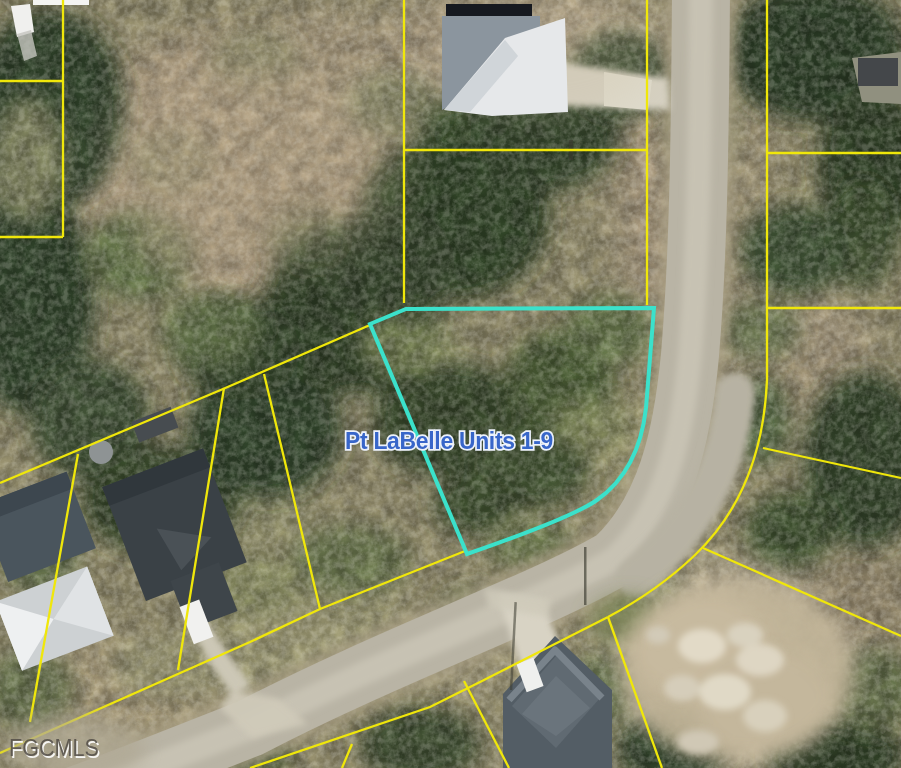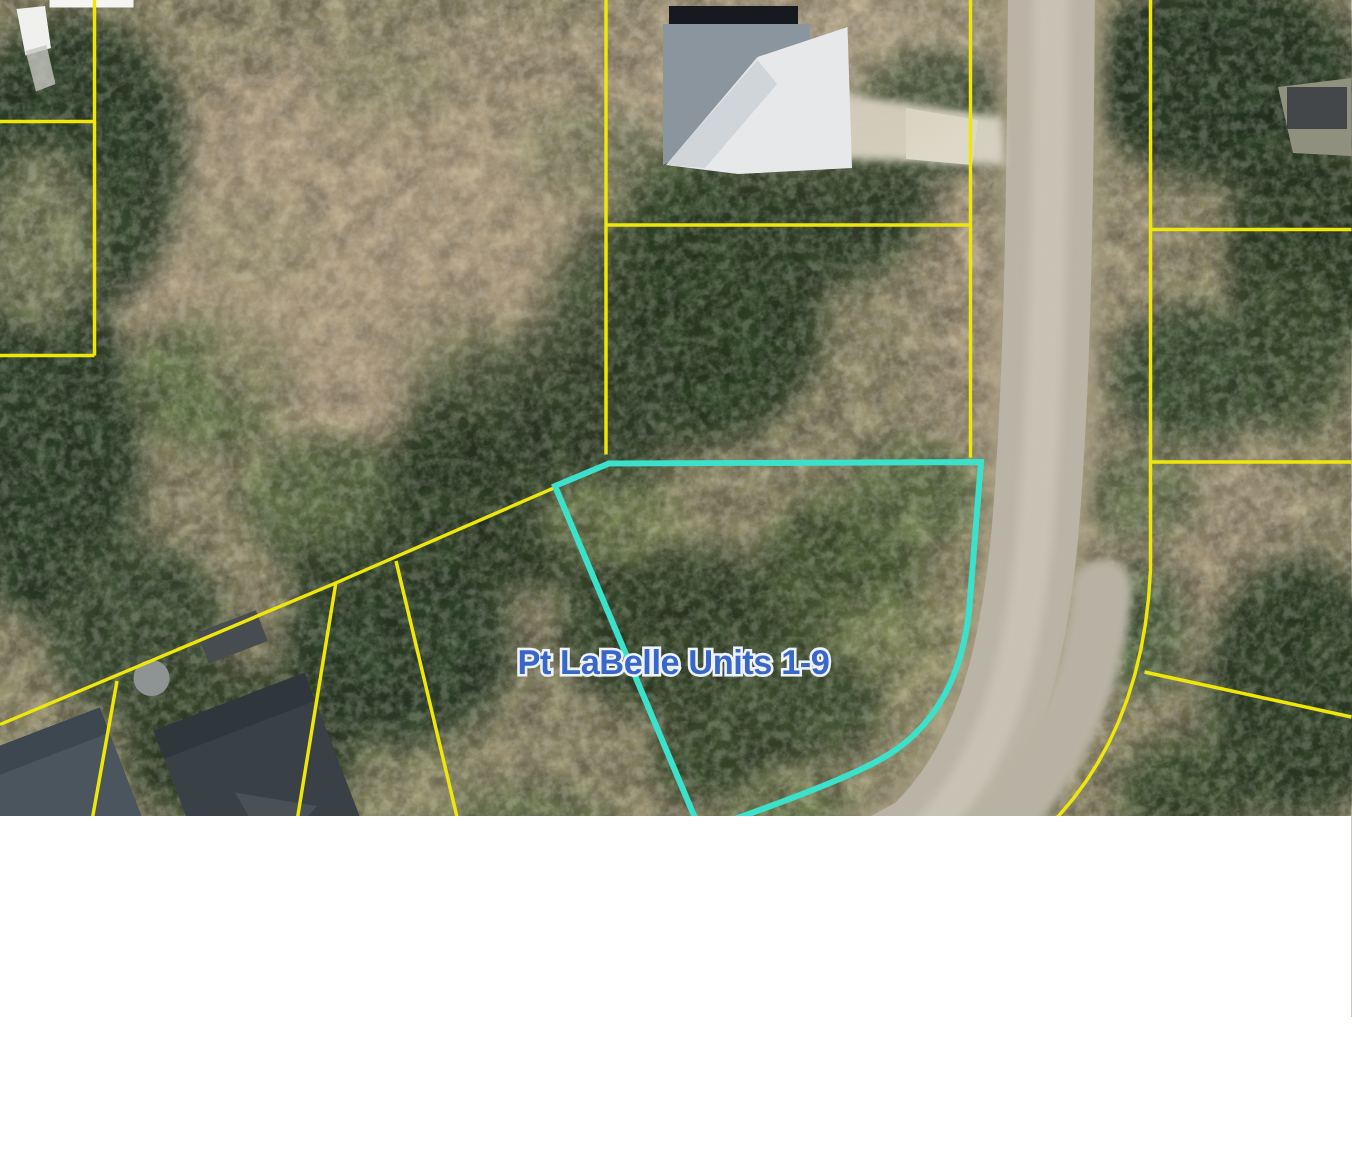--- a/index.html
+++ b/index.html
@@ -1,16 +1,16 @@
 <!DOCTYPE html>
 <html><head>
 <meta charset="utf-8">
 <style>
   html,body{margin:0;padding:0;background:#fff;}
-  #stage{position:relative;width:901px;height:544px;overflow:hidden;font-family:"Liberation Sans", sans-serif;}
+  #stage{position:relative;width:901px;height:768px;overflow:hidden;font-family:"Liberation Sans", sans-serif;}
 </style>
 </head>
 <body>
 
 <div id="stage">
 <svg width="901" height="768" viewBox="0 0 901 768">
 <defs>
   <filter id="b18" x="-40%" y="-40%" width="180%" height="180%">
           <feGaussianBlur stdDeviation="18"></feGaussianBlur>
         </filter>

